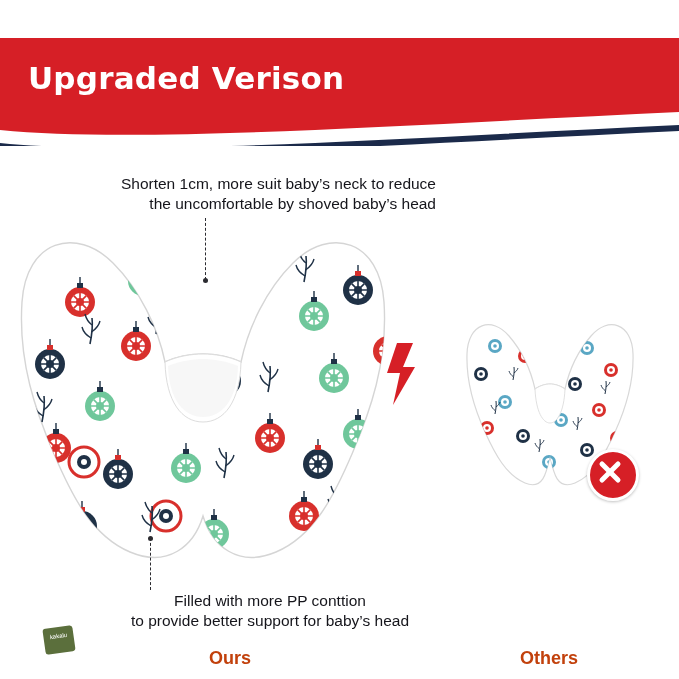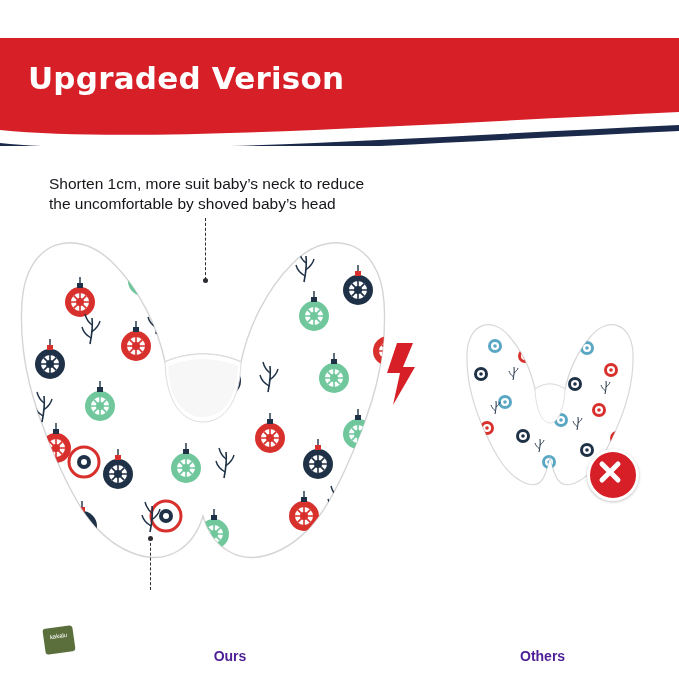--- a/index.html
+++ b/index.html
@@ -59,23 +59,24 @@
   
   .caption {
     position: absolute;
     color: #15151b;
     font-size: 15.5px;
     line-height: 20px;
     font-family: "Liberation Sans", sans-serif;
     white-space: pre-line;
   }
   #caption-top {
-    left: 49px;
+    left: 56px;
     top: 136px;
     width: 380px;
+    text-align: right;
   }
   #caption-bottom {
     left: 110px;
     top: 553px;
     width: 320px;
     text-align: center;
   }
 
   
   .leader {
@@ -86,23 +87,23 @@
     position: absolute;
     width: 5px;
     height: 5px;
     border-radius: 50%;
     background: #2b2b30;
   }
 
   
   .label {
     position: absolute;
-    font-size: 14px;
+    font-size: 18px;
     font-weight: bold;
-    color: #4c1d95;
+    color: #c2410c;
     font-family: "Liberation Sans", sans-serif;
   }
   #label-ours { left: 200px; top: 610px; width: 60px; text-align: center; }
   #label-others { left: 520px; top: 610px; width: 70px; text-align: left; }
 
   
   .vs {
     position: absolute;
     left: 383px;
     top: 305px;
@@ -395,19 +396,21 @@
       <path d="M14,0 L30,0 L20,24 L32,24 L10,62 L17,30 L4,30 Z" fill="#d61f26"></path>
       <path d="M56,0 L70,0 L62,22 L72,22 L52,62 L58,30 L46,30 Z" fill="#d61f26" opacity="0"></path>
     </svg>
   </div>
 
   <div class="caption" id="caption-top">Shorten 1cm, more suit baby’s neck to reduce
 the uncomfortable by shoved baby’s head</div>
   <div class="leader" style="left:205px; top:180px; height:62px;"></div>
   <div class="dot" style="left:203px; top:240px;"></div>
 
+  <div class="caption" id="caption-bottom">Filled with more PP conttion
+to provide better support for baby’s head</div>
   <div class="leader" style="left:150px; top:500px; height:52px;"></div>
   <div class="dot" style="left:148px; top:498px;"></div>
 
   <div class="label" id="label-ours">Ours</div>
   <div class="label" id="label-others">Others</div>
 
 </div>
 
 </body></html>

